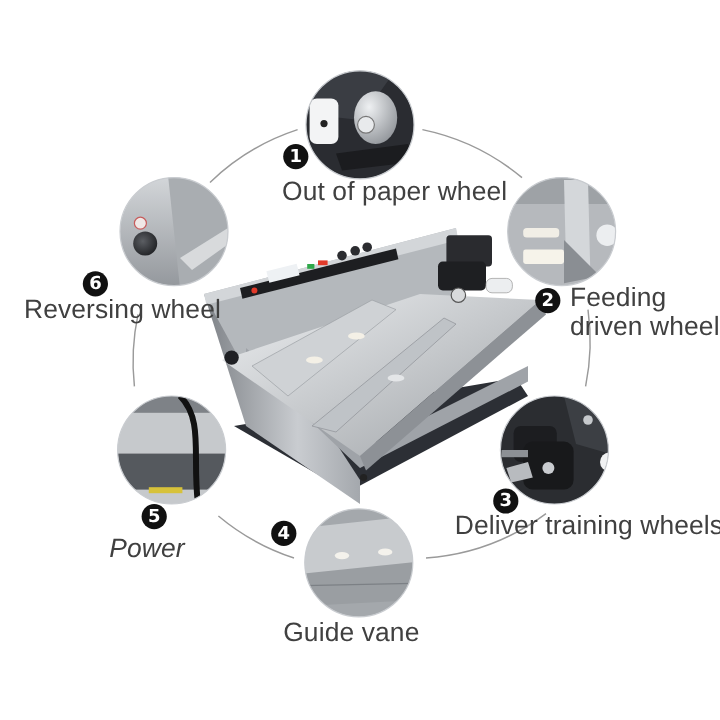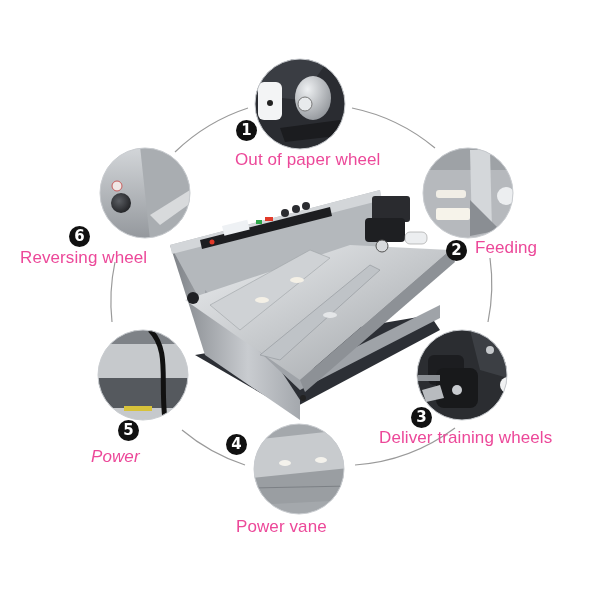--- a/index.html
+++ b/index.html
@@ -1,19 +1,19 @@
 <!DOCTYPE html>
 <html><head>
   <meta charset="utf-8">
   <style>
     html, body { margin: 0; padding: 0; background: #ffffff; }
     body { width: 600px; height: 600px; position: relative; overflow: hidden; font-family: "Liberation Sans", sans-serif; }
     .stage { position: absolute; left: 0; top: 0; width: 600px; height: 600px; }
     svg.bg { position: absolute; left: 0; top: 0; }
-    .label { position: absolute; color: #ec4899; font-size: 17px; line-height: 19px; white-space: nowrap; letter-spacing: 0.1px; }
+    .label { position: absolute; color: #404040; font-size: 22px; line-height: 19px; white-space: nowrap; letter-spacing: 0.1px; }
     .badge { position: absolute; width: 21px; height: 21px; border-radius: 50%; background: #111; color: #fff; font-family: "DejaVu Sans", sans-serif; font-weight: bold; font-size: 15px; line-height: 21px; text-align: center; }
   </style>
 </head>
 <body>
 
 <div class="stage">
 
   <svg class="bg" width="600" height="600" viewBox="0 0 600 600">
     <defs>
       <linearGradient id="steel" x1="0" y1="0" x2="1" y2="1">
@@ -167,26 +167,27 @@
       <circle cx="121" cy="203" r="10" fill="url(#darkRad)"></circle>
     </g>
     <circle cx="145" cy="193" r="45" fill="none" stroke="#c9ccd0" stroke-width="1"></circle>
   </svg>
 
   <div class="badge" style="left:236px; top:120px;">1</div>
   <div class="label" style="left:235px; top:150px;">Out of paper wheel</div>
 
   <div class="badge" style="left:446px; top:240px;">2</div>
   <div class="label" style="left:475px; top:238px;">Feeding</div>
+  <div class="label" style="left:475px; top:262px;">driven wheel</div>
 
   <div class="badge" style="left:411px; top:407px;">3</div>
   <div class="label" style="left:379px; top:428px;">Deliver training wheels</div>
 
   <div class="badge" style="left:226px; top:434px;">4</div>
-  <div class="label" style="left:236px; top:517px;">Power vane</div>
+  <div class="label" style="left:236px; top:517px;">Guide vane</div>
 
   <div class="badge" style="left:118px; top:420px;">5</div>
   <div class="label" style="left:91px; top:447px;font-style:italic;">Power</div>
 
   <div class="badge" style="left:69px; top:226px;">6</div>
   <div class="label" style="left:20px; top:248px;">Reversing wheel</div>
 
 </div>
 
 </body></html>

